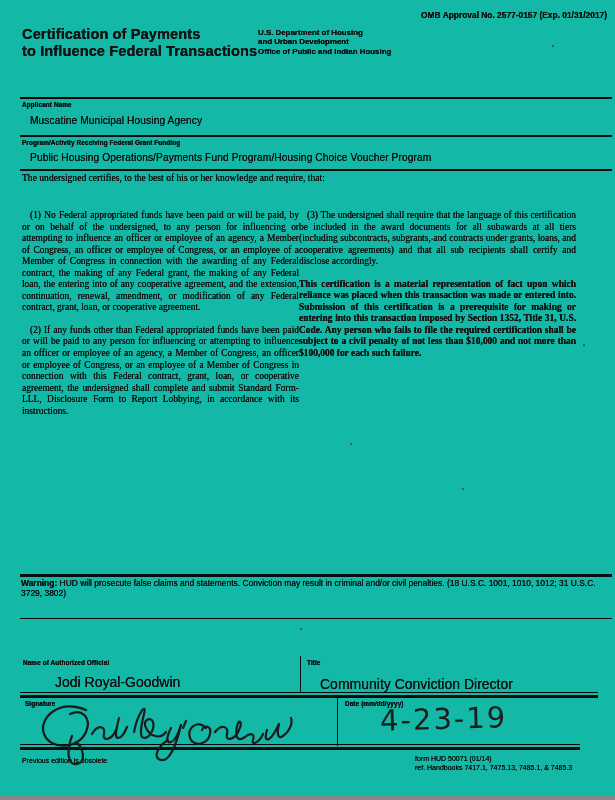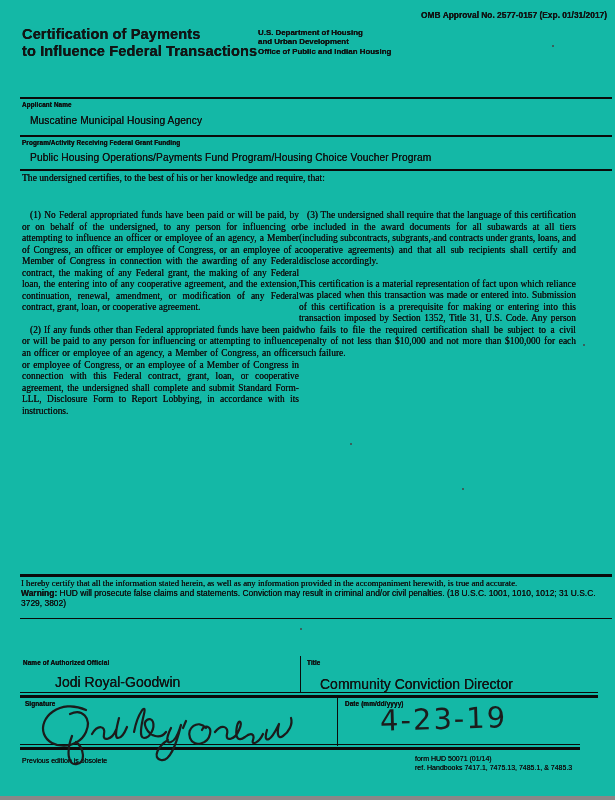--- a/index.html
+++ b/index.html
@@ -17,21 +17,21 @@
   
   .rule{left:20px;width:592px;background:#0a0a0a;}
   
   .flabel{font-size:6.4px;font-weight:bold;letter-spacing:.1px;}
   .fvalue{font-size:10.2px;letter-spacing:.1px;}
   
   .intro{left:22px;top:172px;font-family:"Liberation Serif",serif;font-size:9.6px;width:560px;}
   .cols{left:22px;top:193px;width:572px;display:flex;gap:0;margin-top:17px;}
   .col{width:277px;font-family:"Liberation Serif",serif;font-size:9.45px;line-height:11.55px;text-align:justify;}
   .col p{margin:0 0 11px 0;text-indent:8px;}
-  .col p.noindent{text-indent:0;}
+  .col p.noindent{text-indent:0;font-weight:bold;}
   
   .attest{left:21px;top:578px;width:580px;}
   .attest .l1{font-family:"Liberation Serif",serif;font-size:8.7px;line-height:10.2px;margin:0;}
   .attest .l2{font-size:8.45px;line-height:10.2px;margin:0;}
   
   .vline{background:#0a0a0a;width:1px;}
   .dline-a{height:1px;}
   .dline-b{height:2.5px;}
   .sig-name{font-size:14px;}
   .sig-svg{left:26px;top:698px;z-index:3;}
@@ -74,21 +74,20 @@
       <p>(2)   If any funds other than Federal appropriated funds have been paid or will be paid to any person for influencing or attempting to influence an officer or employee of an agency, a Member of Congress, an officer or employee of Congress, or an employee of a Member of Congress in connection with this Federal contract, grant, loan, or cooperative agreement, the undersigned shall complete and submit Standard Form-LLL, Disclosure Form to Report Lobbying, in accordance with its instructions.</p>
     </div>
     <div class="col ink">
       <p>(3)   The undersigned shall require that the language of this certification be included in the award documents for all subawards at all tiers (including subcontracts, subgrants, and contracts under grants, loans, and cooperative agreements) and that all sub recipients shall certify and disclose accordingly.</p>
       <p class="noindent">This certification is a material representation of fact upon which reliance was placed when this transaction was made or entered into. Submission of this certification is a prerequisite for making or entering into this transaction imposed by Section 1352, Title 31, U.S. Code. Any person who fails to file the required certification shall be subject to a civil penalty of not less than $10,000 and not more than $100,000 for each such failure.</p>
     </div>
   </div>
 
   <div class="abs rule" style="top:574px;height:2.6px;"></div>
   <div class="abs attest">
-    <p class="l1 ink">I hereby certify that all the information stated herein, as well as any information provided in the accompaniment herewith, is true and accurate.</p>
     <p class="l2 ink"><b>Warning:</b><span> HUD will prosecute false claims and statements. Conviction may result in criminal and/or civil penalties. (18 U.S.C. 1001, 1010, 1012; 31 U.S.C. 3729, 3802)</span></p>
   </div>
   <div class="abs rule" style="top:618px;height:1.2px;"></div>
 
   <div class="abs vline" style="left:300px;top:656px;height:36px;"></div>
   <div class="abs flabel ink" style="left:23px;top:659px;">Name of Authorized Official</div>
   <div class="abs sig-name ink" style="left:55px;top:674px;">Jodi Royal-Goodwin</div>
   <div class="abs flabel ink" style="left:307px;top:659px;">Title</div>
   <div class="abs sig-name ink" style="left:320px;top:676px;">Community Conviction Director</div>
 

